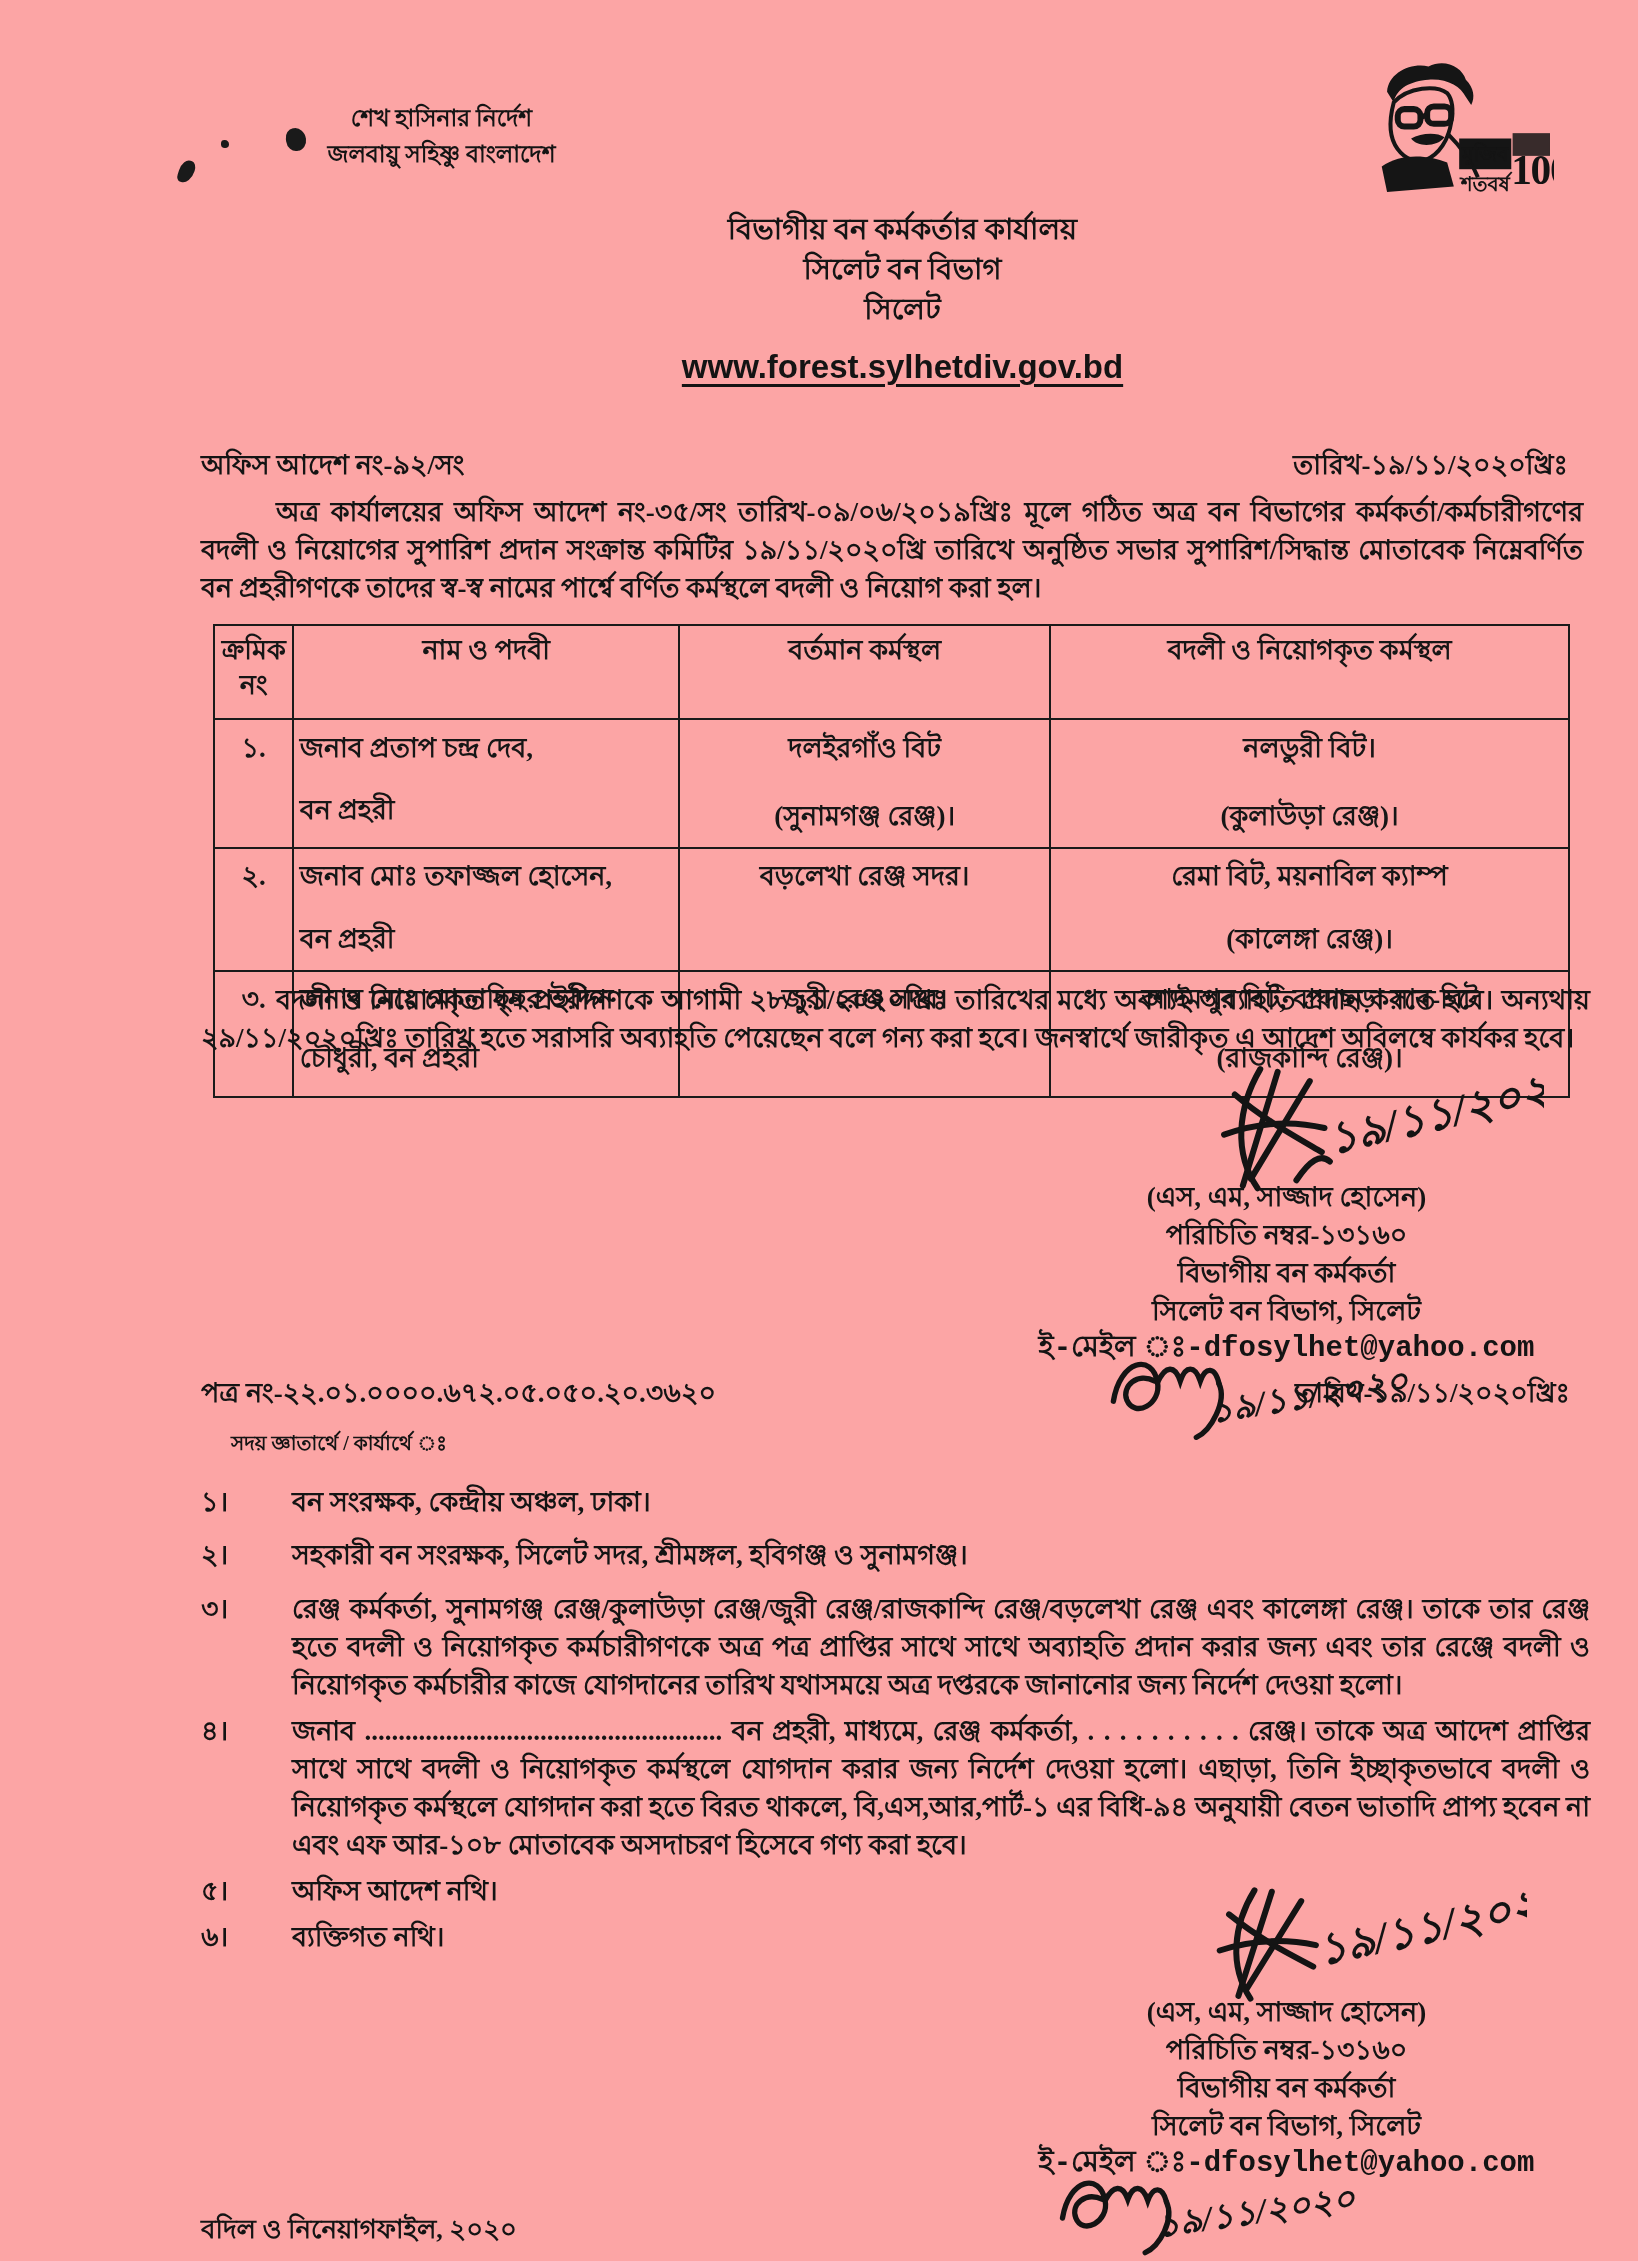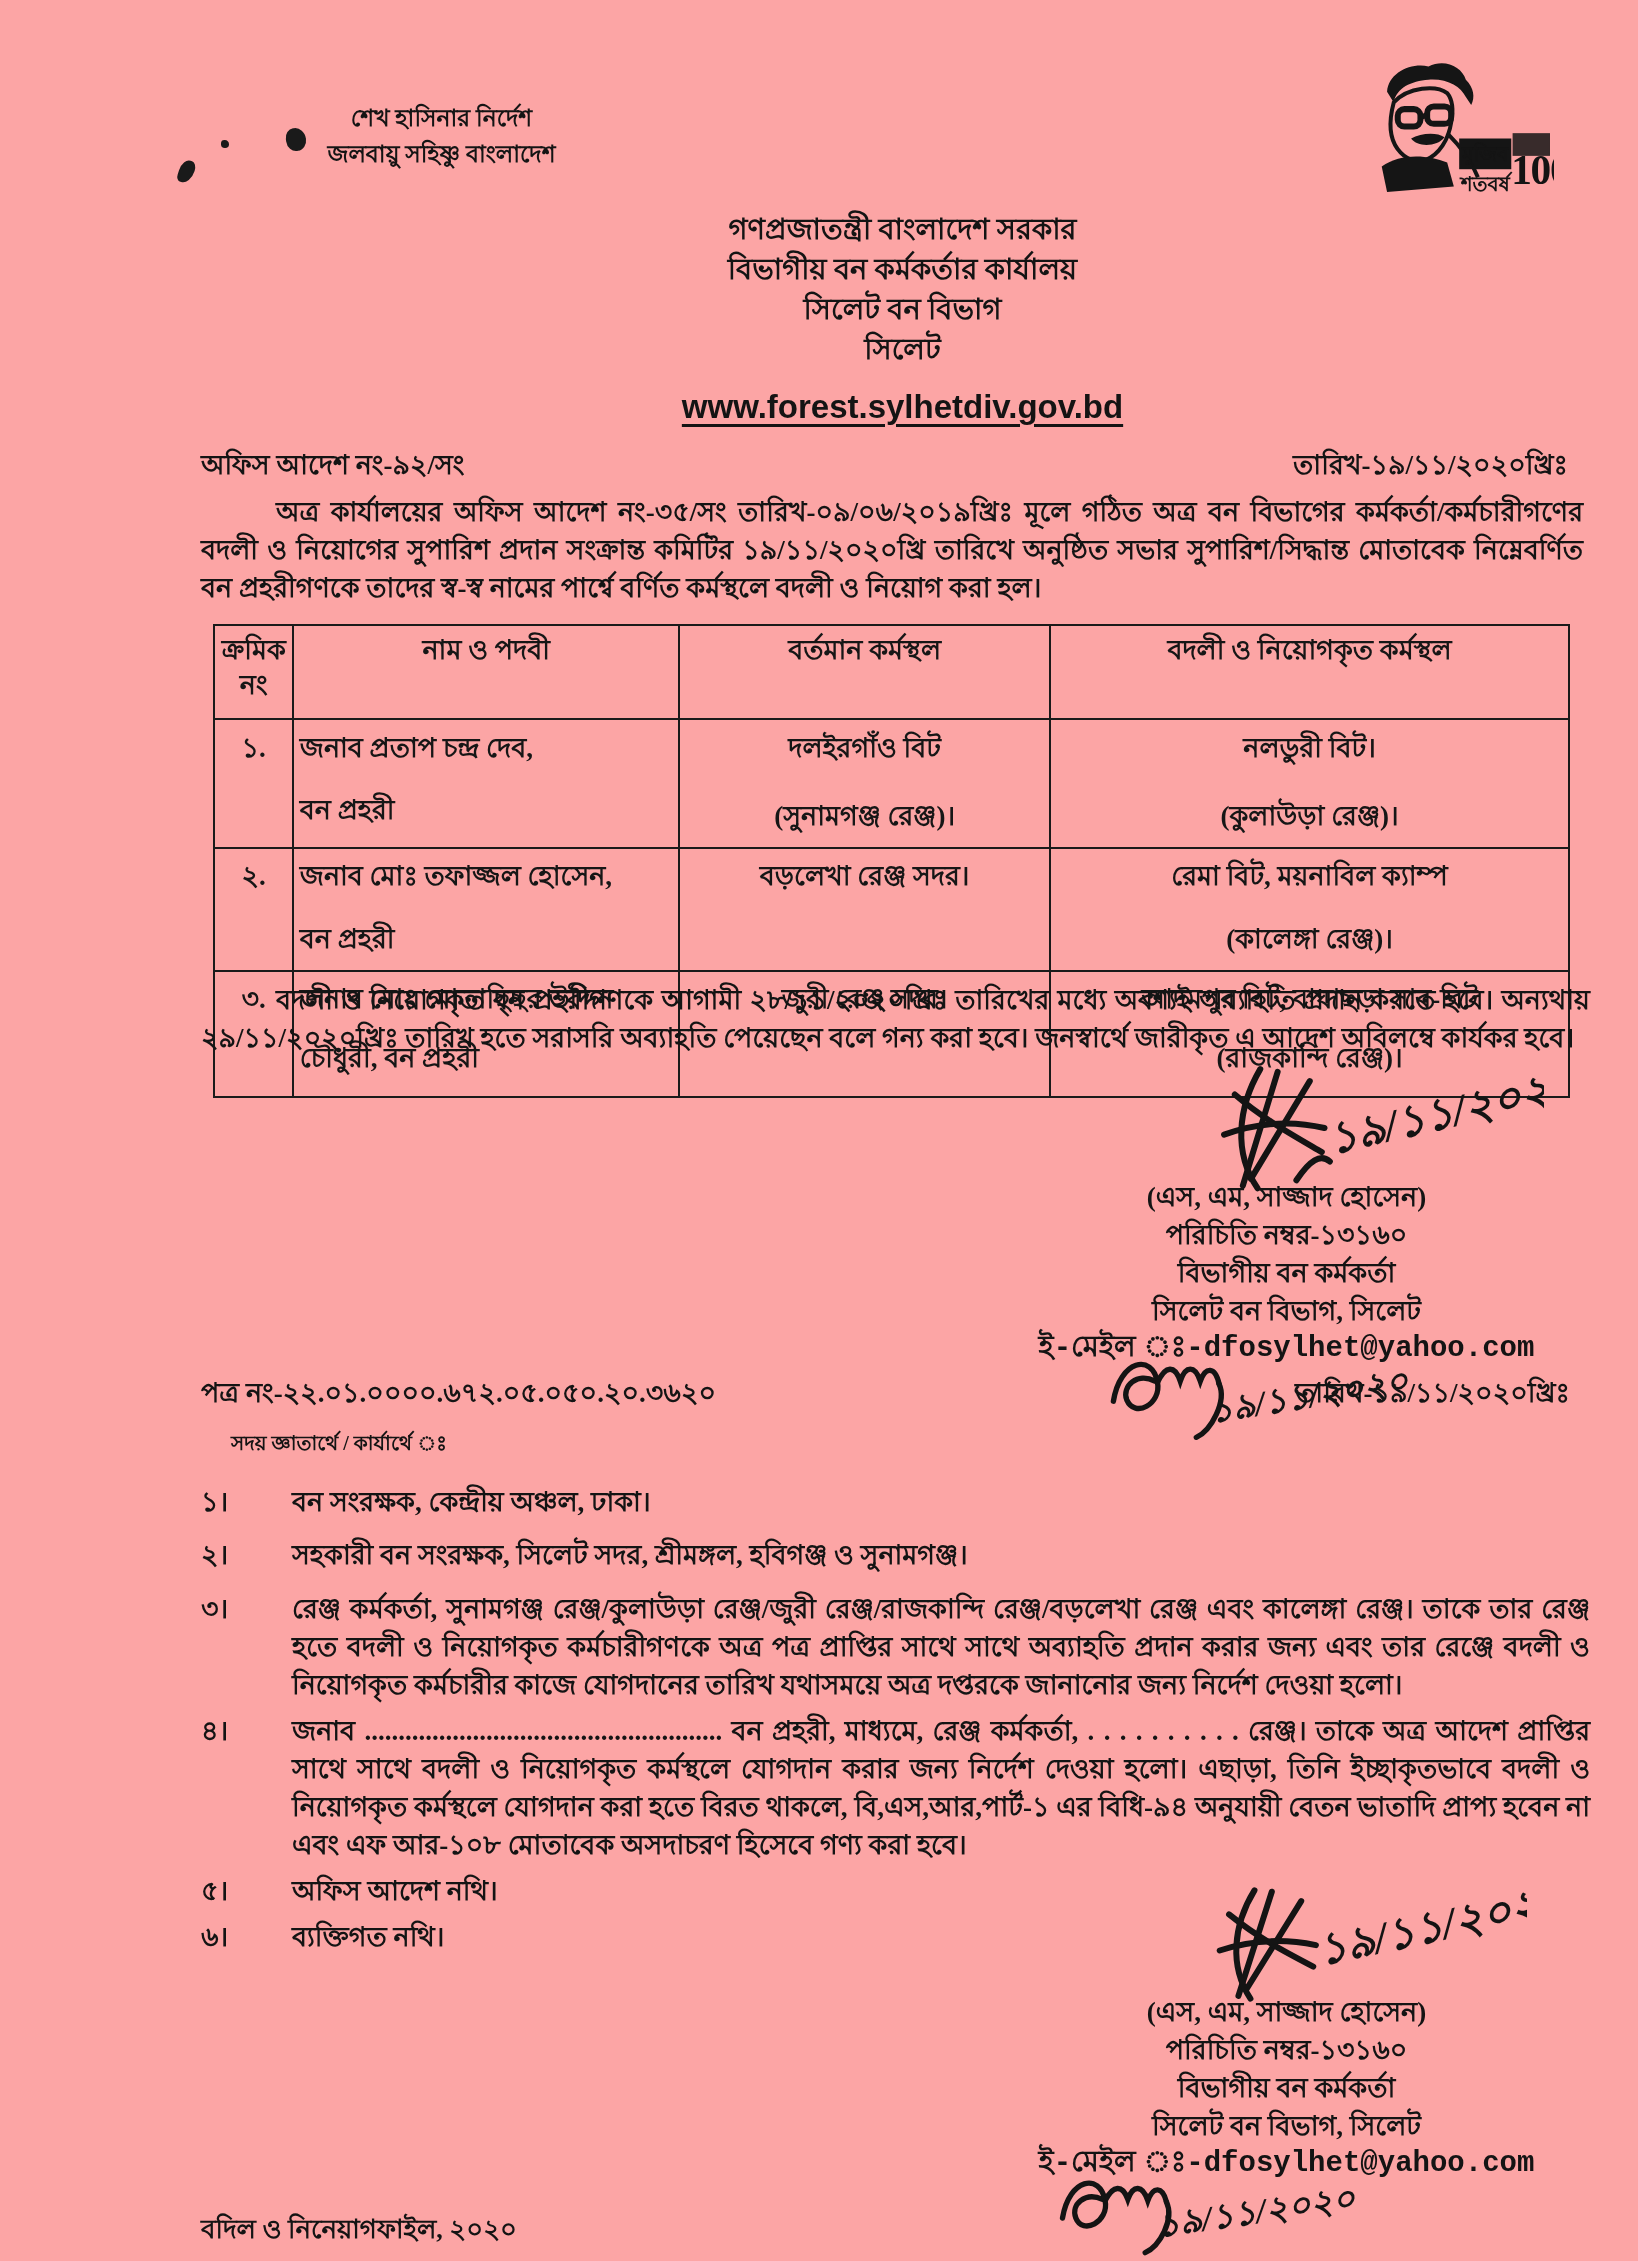--- a/index.html
+++ b/index.html
@@ -112,21 +112,20 @@
       <rect x="168" y="128" width="78" height="46" fill="#151515"></rect>
       <text x="207" y="162" text-anchor="middle" font-size="30" font-weight="bold" fill="#ffffff">মুজিব</text>
       <text x="207" y="206" text-anchor="middle" font-size="30" font-weight="bold">শতবর্ষ</text>
 
       <rect x="248" y="120" width="56" height="34" fill="#151515" opacity="0.85"></rect>
       <text x="246" y="196" font-size="62" font-weight="bold" letter-spacing="-2">100</text>
     </svg>
   </div>
 
   <div class="abs org">
-    <div class="l">গণপ্রজাতন্ত্রী বাংলাদেশ সরকার</div>
     <div class="l">বিভাগীয় বন কর্মকর্তার কার্যালয়</div>
     <div class="l">সিলেট বন বিভাগ</div>
     <div class="l">সিলেট</div>
     <div><span class="site">www.forest.sylhetdiv.gov.bd</span></div>
   </div>
 
   <div class="abs orderline">
     <span>অফিস আদেশ নং-৯২/সং</span>
     <span>তারিখ-১৯/১১/২০২০খ্রিঃ</span>
   </div>

